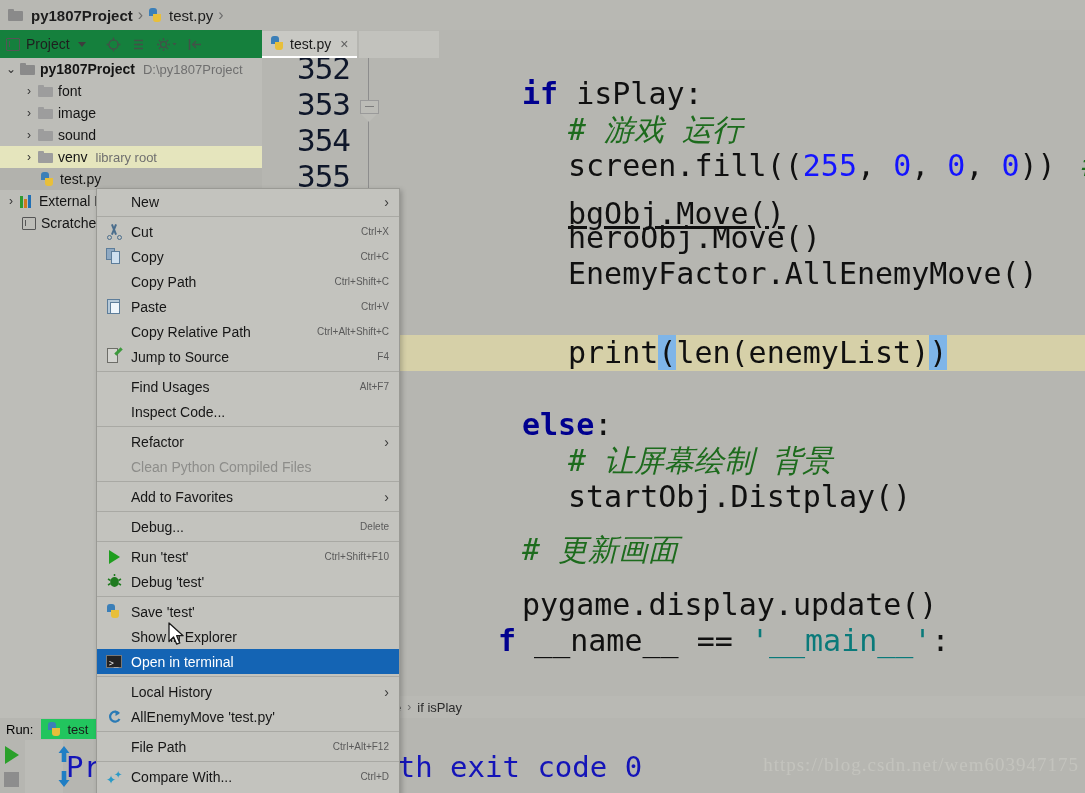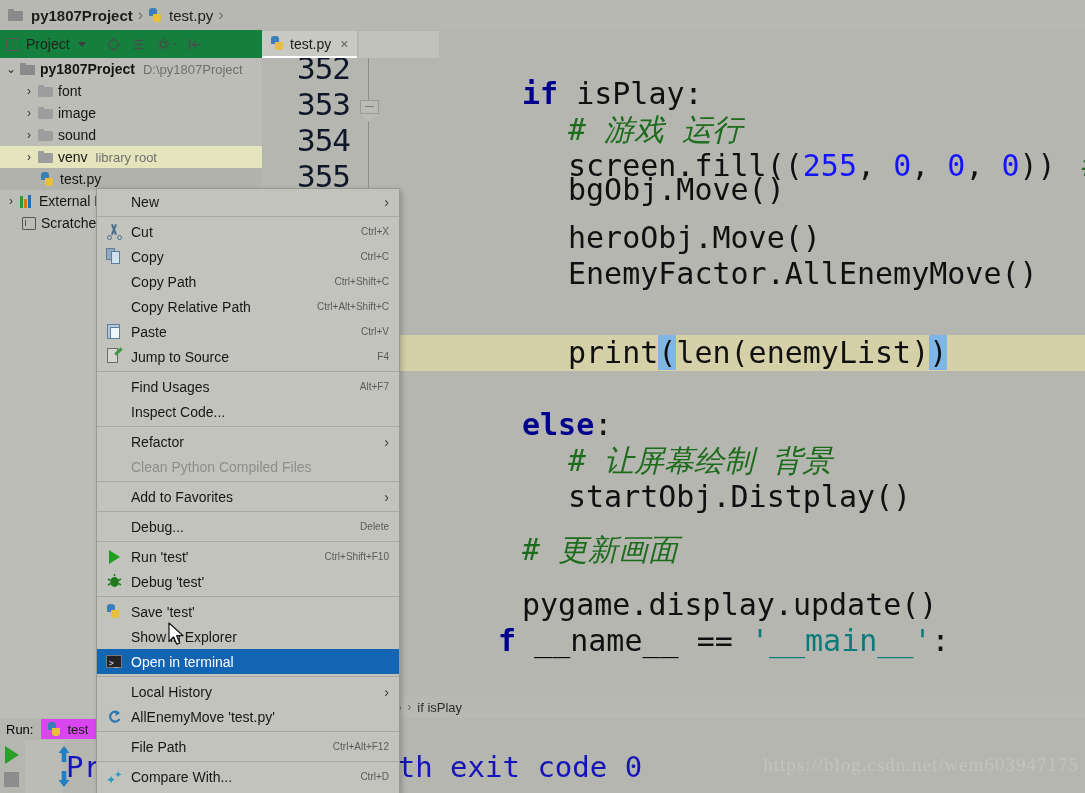--- a/index.html
+++ b/index.html
@@ -105,21 +105,21 @@
     display:flex;align-items:center;font-size:13px;color:#2b2b2b;padding-left:38px;box-sizing:border-box;gap:6px;
   }
   .editcrumb .cs{color:#6c6c6c;font-size:12px;}
 
   
   .runbar{
     position:absolute;left:0;bottom:53px;width:1085px;height:22px;background:#b6b6b1;
     display:flex;align-items:center;padding-left:6px;box-sizing:border-box;gap:8px;
   }
   .runbar .rl{font-size:13px;color:#000000;}
-  .runtab{display:flex;align-items:center;gap:5px;background:#d946ef;padding:1px 8px 1px 6px;height:20px;box-sizing:border-box;}
+  .runtab{display:flex;align-items:center;gap:5px;background:#22c55e;padding:1px 8px 1px 6px;height:20px;box-sizing:border-box;}
   .runtab .rt{font-size:13px;color:#1a1a1a;}
 
   .runbody{position:absolute;left:0;bottom:0;width:1085px;height:53px;background:#b6b6b1;}
   .runsidebar{position:absolute;left:0;top:0;width:24px;height:53px;}
   .runsidebar2{position:absolute;left:25px;top:0;width:38px;height:53px;background:#bcbcb7;}
   .tri-run{position:absolute;left:5px;top:6px;width:0;height:0;border-left:14px solid #2aa02a;border-top:9px solid transparent;border-bottom:9px solid transparent;}
   .sq-stop{position:absolute;left:4px;top:32px;width:15px;height:15px;background:#8d8d8d;}
   .arr-up{position:absolute;left:32px;top:5px;}
   .arr-dn{position:absolute;left:32px;top:30px;}
   .console{
@@ -321,21 +321,21 @@
     <div class="codearea">
       
       <div class="hl-row" style="top:277px;"></div>
 
       <div class="cline" style="top:18px;left:142px;"><span class="kw">if</span><span> isPlay:</span></div>
 
       <div class="cline cmt" style="top:54px;left:188px;"># 游戏 运行</div>
 
       <div class="cline" style="top:90px;left:188px;"><span>screen.fill((</span><span class="num">255</span><span>, </span><span class="num">0</span><span>, </span><span class="num">0</span><span>, </span><span class="num">0</span><span>))</span><span class="cmt" style="margin-left:26px;">#</span></div>
 
-      <div class="cline" style="top:114px;left:188px;">bgObj.Move()</div>
+      <div class="cline" style="top:138px;left:188px;text-decoration:underline;">bgObj.Move()</div>
       <div class="cline" style="top:162px;left:188px;">heroObj.Move()</div>
       <div class="cline" style="top:198px;left:188px;">EnemyFactor.AllEnemyMove()</div>
 
       <div class="cline" style="top:277px;left:188px;"><span>print</span><span class="brk">(</span><span>len(enemyList)</span><span class="brk">)</span></div>
 
       <div class="cline" style="top:349px;left:142px;"><span class="kw">else</span><span>:</span></div>
 
       <div class="cline cmt" style="top:385px;left:188px;text-align:right;"># 让屏幕绘制 背景</div>
       <div class="cline" style="top:421px;left:188px;">startObj.Distplay()</div>
 
@@ -414,31 +414,31 @@
       <span class="mlabel">Copy</span>
       <span class="mkey">Ctrl+C</span>
     </div>
 
     <div class="mi">
       <span class="mlabel">Copy Path</span>
       <span class="mkey">Ctrl+Shift+C</span>
     </div>
 
     <div class="mi">
-      <span class="mlabel">Copy Relative Path</span>
-      <span class="mkey">Ctrl+Alt+Shift+C</span>
-    </div>
-
-    <div class="mi">
       <span class="micon i-paste">
           <span class="bd"></span>
           <span class="pg"></span>
         </span>
       <span class="mlabel">Paste</span>
       <span class="mkey">Ctrl+V</span>
+    </div>
+
+    <div class="mi">
+      <span class="mlabel">Copy Relative Path</span>
+      <span class="mkey">Ctrl+Alt+Shift+C</span>
     </div>
 
     <div class="mi">
       <span class="micon i-jump">
           <span class="pg"></span>
           <span class="pen"></span>
         </span>
       <span class="mlabel">Jump to Source</span>
       <span class="mkey">F4</span>
     </div>

